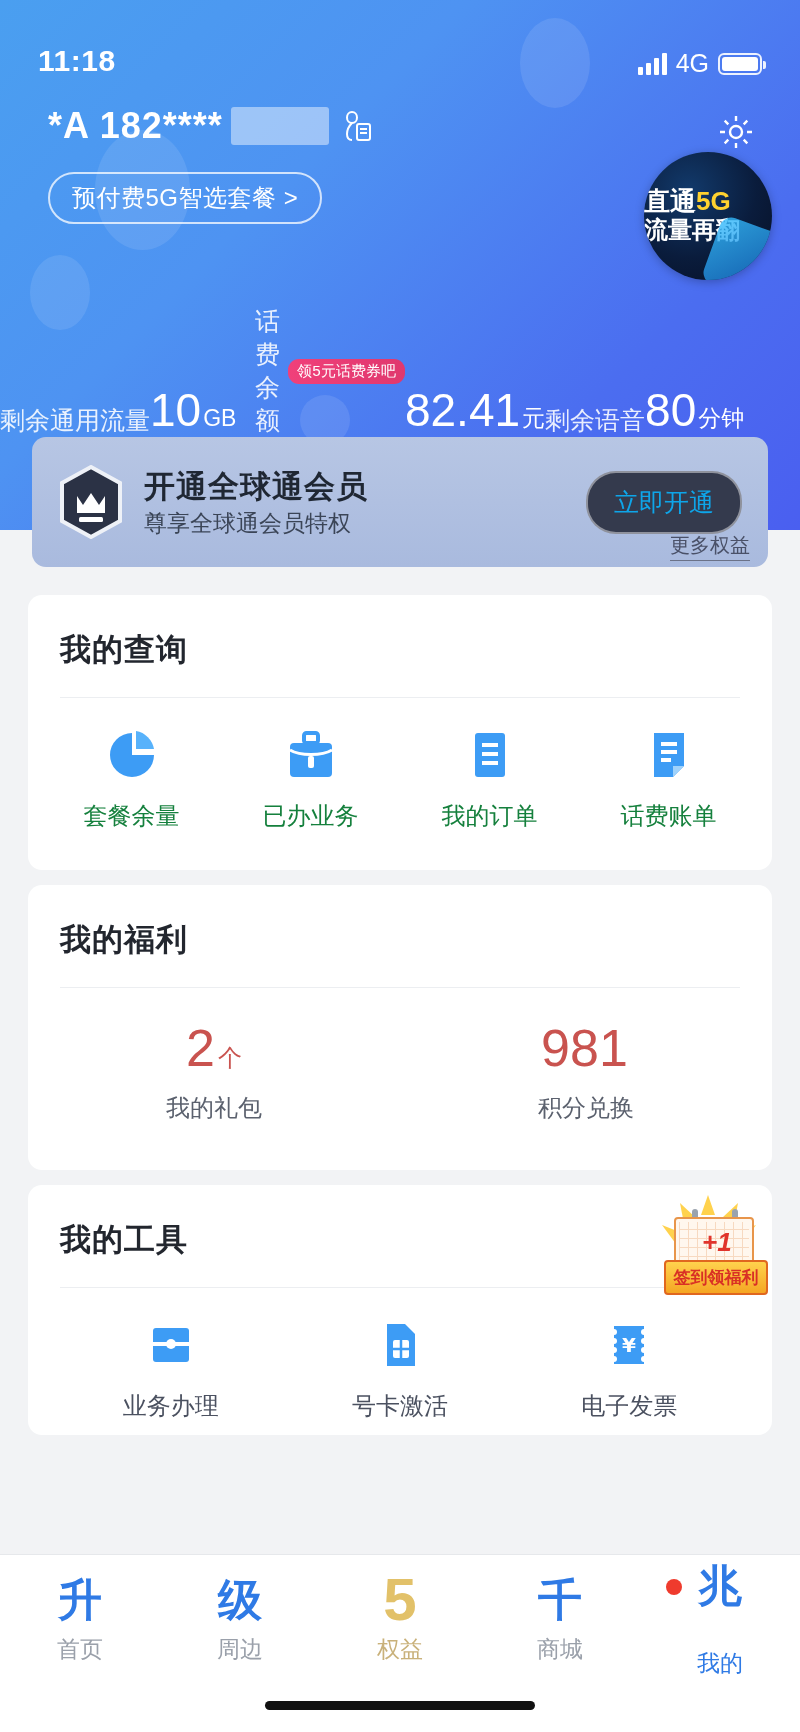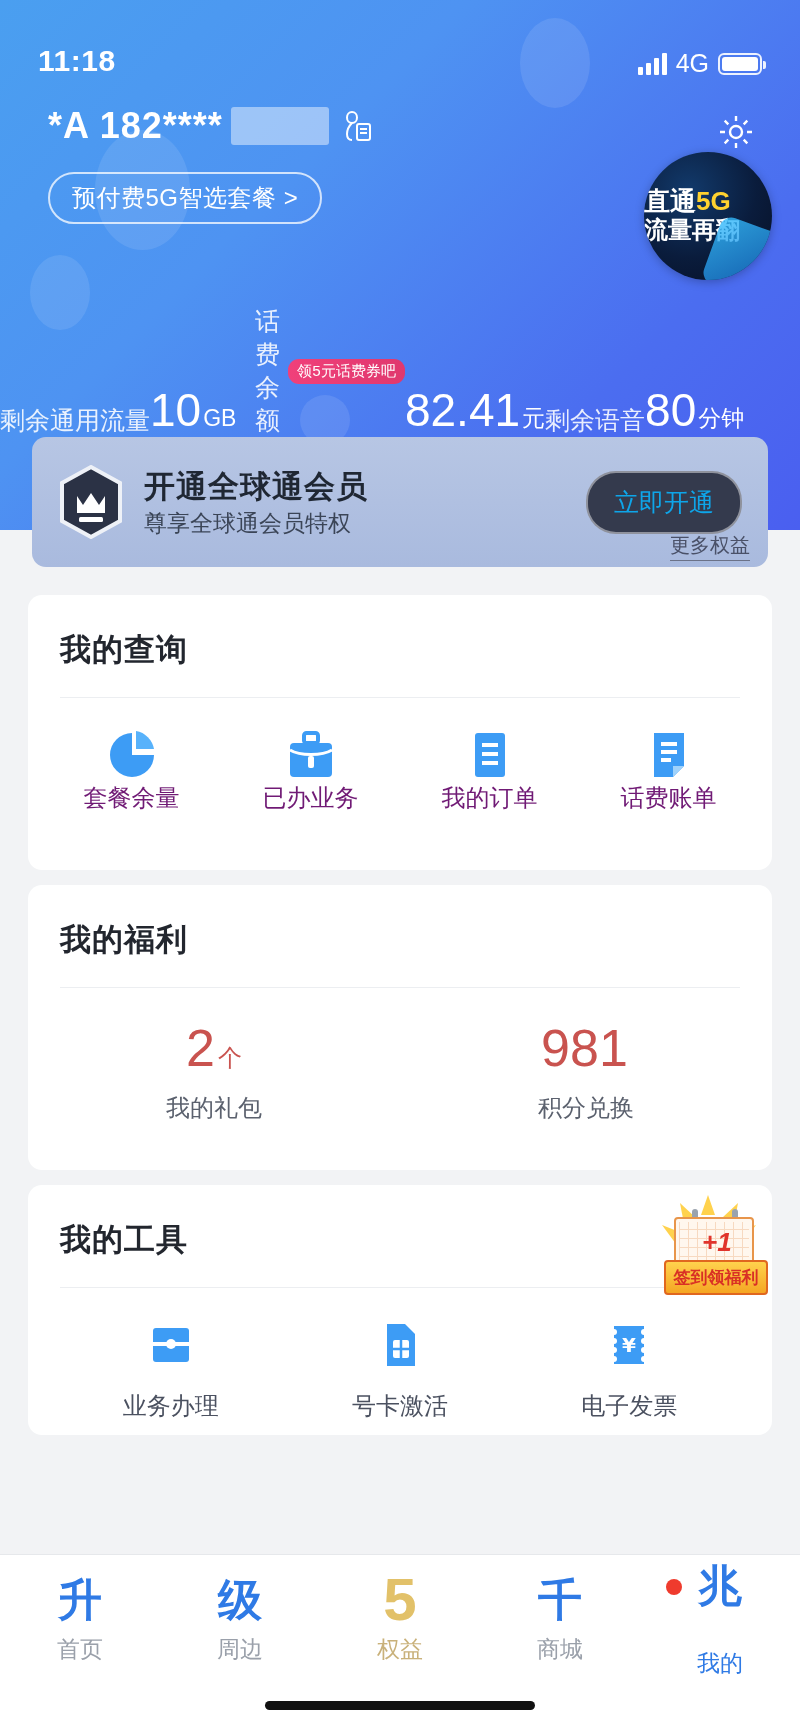--- a/index.html
+++ b/index.html
@@ -101,21 +101,21 @@
 
   
   .card { position:absolute; left:28px; width:744px; background:#fff; border-radius:14px; }
   .card-title { font-size:31px; font-weight:700; color:#22262e; padding:34px 32px 0; letter-spacing:1px; }
   .divider { height:1px; background:#eceef1; margin:26px 32px 0; }
 
   #card-query { top:595px; height:275px; }
   .qgrid { display:flex; padding:30px 14px 0; }
   .qitem { flex:1; display:flex; flex-direction:column; align-items:center; }
   .qicon { width:54px; height:54px; }
-  .qlabel { font-size:24px; color:#701a75; }
+  .qlabel { margin-top:18px; font-size:24px; color:#15803d; }
 
   #card-welfare { top:885px; height:285px; }
   .wgrid { display:flex; padding:30px 0 0; }
   .witem { flex:1; display:flex; flex-direction:column; align-items:center; }
   .wnum { color:#c9534f; font-size:52px; font-weight:400; display:flex; align-items:baseline; }
   .wnum .u { font-size:24px; margin-left:3px; }
   .wlabel { margin-top:14px; font-size:24px; color:#5b616e; }
 
   #card-tools { top:1185px; height:250px; overflow:hidden; }
   .tgrid { display:flex; padding:30px 28px 0; }

